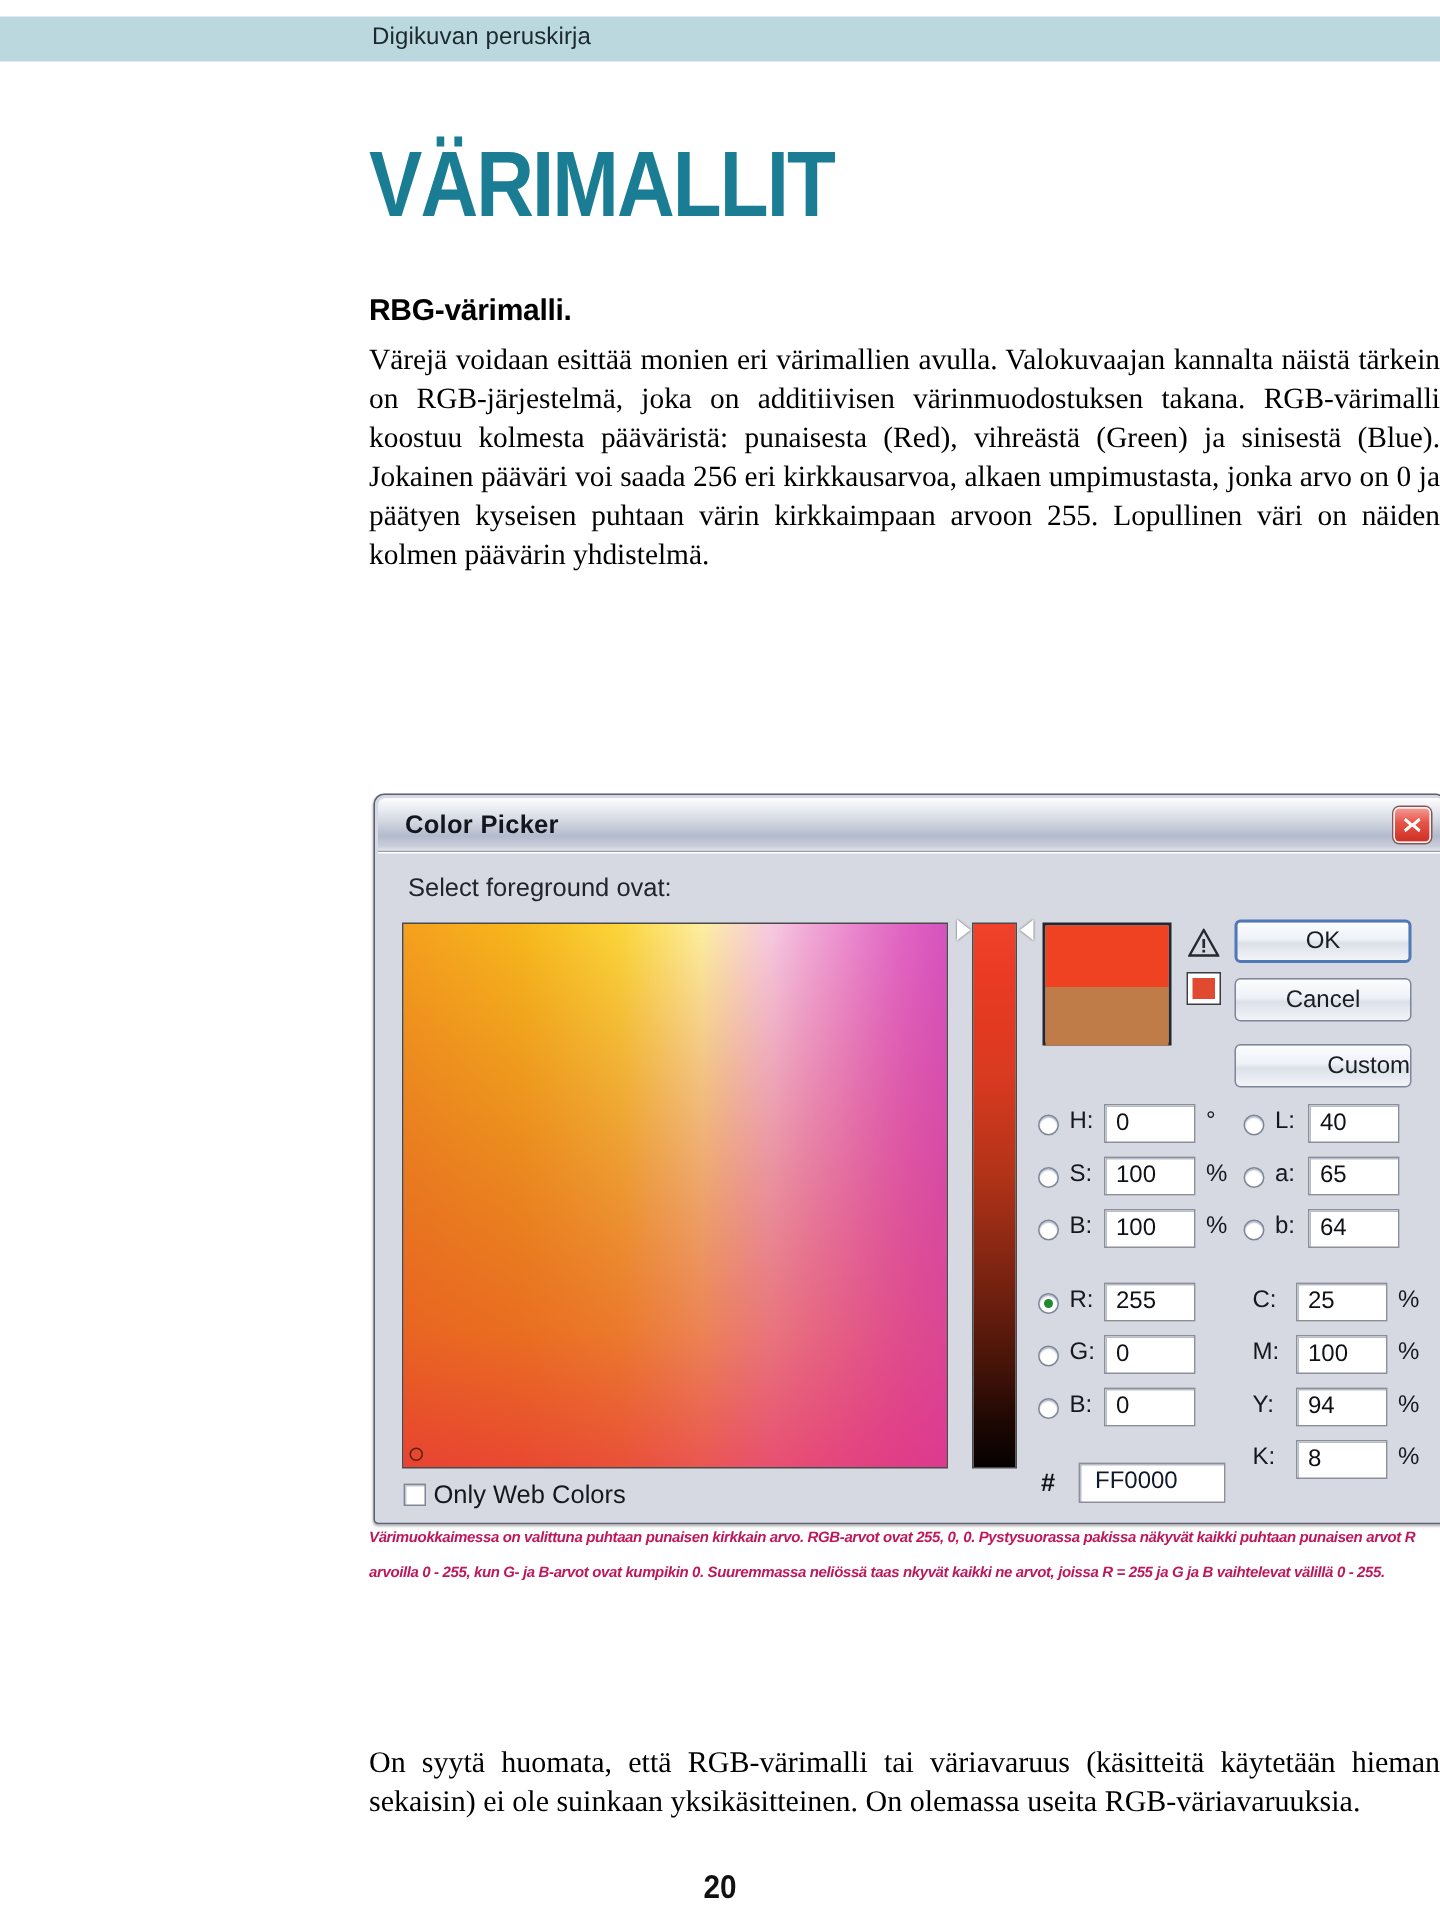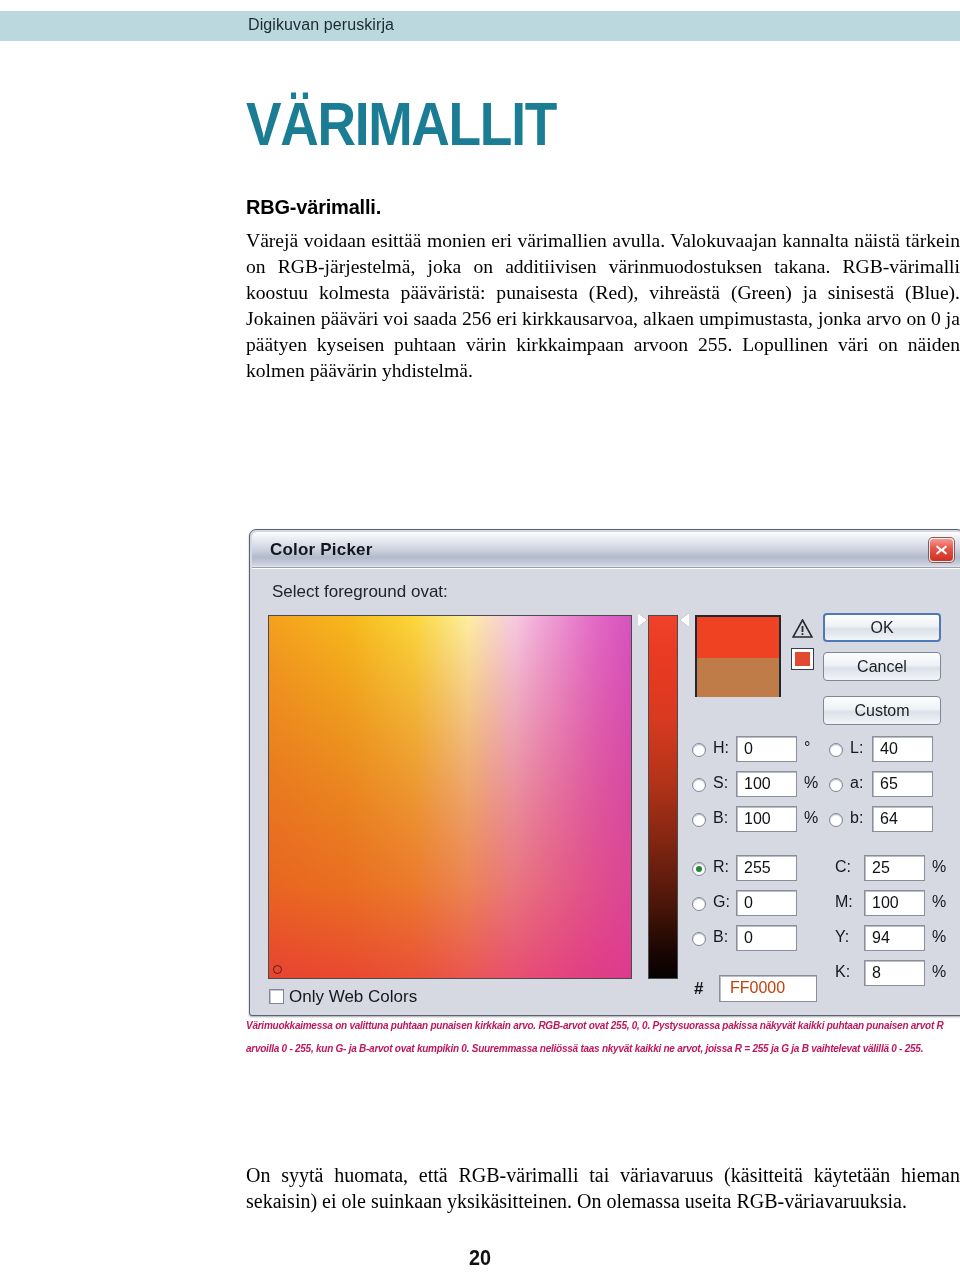--- a/index.html
+++ b/index.html
@@ -217,21 +217,21 @@
     font-family: "Liberation Sans", sans-serif;
     font-size: 16px;
     color: #1a1d23;
     text-align: center;
     line-height: 27px;
     cursor: pointer;
   }
   .btn.primary { border: 2px solid #4f78b5; line-height: 25px; text-align: center; }
   #btn-ok { top: 44px; }
   #btn-cancel { top: 83px; }
-  #btn-custom { top: 127px; }
+  #btn-custom { top: 127px; text-align: right; }
 
   
   .fields { position: absolute; left: 440px; top: 165px; width: 262px; }
   .frow {
     position: relative;
     height: 35px;
   }
   .radio {
     position: absolute;
     left: 0; top: 9px;
@@ -291,21 +291,21 @@
     position: absolute; left: 2px; top: 4px;
     font-family: "Liberation Sans", sans-serif;
     font-weight: bold; font-size: 17px; color: #101318;
   }
   .hexbox {
     position: absolute; left: 27px; top: 0;
     width: 98px; height: 27px;
     background: #fff; border: 1px solid #8a8f9b;
     box-shadow: inset 1px 1px 0 #b9bdc7;
     font-family: "Liberation Sans", sans-serif;
-    font-size: 16px; color: #c2410c;
+    font-size: 16px; color: #0f172a;
     padding: 3px 0 0 10px;
     cursor: text;
   }
 
   
   .webcolors { position: absolute; left: 17px; top: 418px; cursor: pointer; }
   .webcolors .cb {
     position: absolute; left: 0; top: 2px;
     width: 15px; height: 15px;
     background: #fff; border: 1px solid #7d8798;

